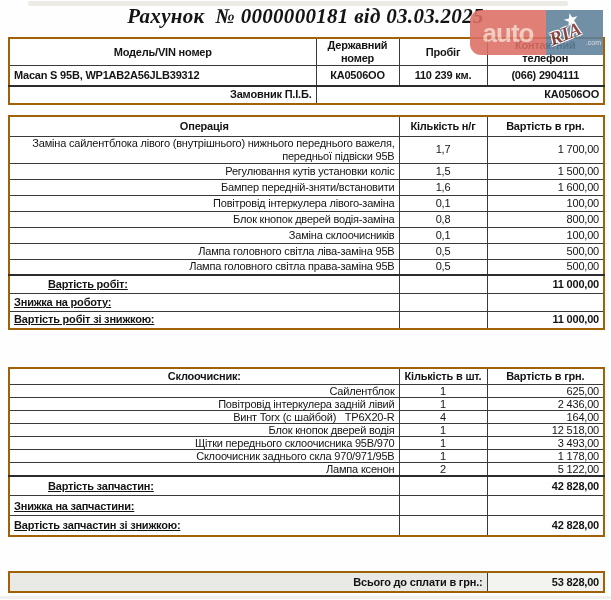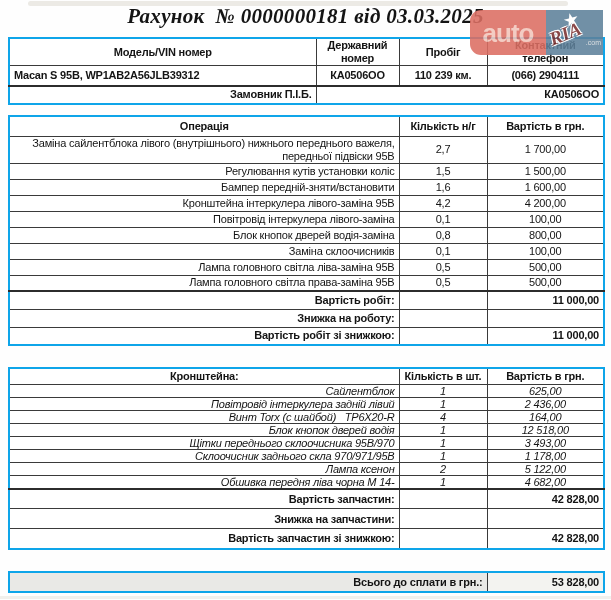--- a/index.html
+++ b/index.html
@@ -19,44 +19,44 @@
   .logo-ria .star{position:absolute;top:-1px;left:17px;color:#fff;font-size:18px;transform:rotate(-14deg);}
   .logo-ria .ria{position:absolute;top:13px;left:3px;font-family:"Liberation Serif",serif;font-style:italic;font-weight:bold;
                  font-size:19px;color:#7b2f2f;transform:rotate(-22deg);
                  text-shadow:-1px -1px 0 #fff,1px -1px 0 #fff,-1px 1px 0 #fff,1px 1px 0 #fff;}
   .logo-ria .com{position:absolute;right:2px;bottom:9px;font-size:7px;color:#d9dde0;}
 
   
   table{border-collapse:collapse;table-layout:fixed;position:absolute;left:8px;width:595px;background:#fff;}
   td,th{border:1px solid #3a3a3a;padding:0 4px;font-size:11px;line-height:13px;letter-spacing:-.2px;
         vertical-align:middle;overflow:hidden;}
-  table{border:2px solid #0ea5e9;}
+  table{border:2px solid #a16207;}
   th{font-weight:bold;text-align:center;}
   .left{text-align:left;} .right{text-align:right;} .center{text-align:center;}
   .thick-top td{border-top:2px solid #2c2c2c;padding-left:38px;}
   .name{white-space:pre-wrap;text-align:right;}
-  .qty{text-align:center;} .price{text-align:center;margin-left:20px;}
-  .sum-label{text-align:right;font-weight:bold;}
+  .qty{text-align:center;} .price{text-align:right;margin-left:20px;}
+  .sum-label{text-align:left;font-weight:bold;text-decoration:underline;}
   .sum-price{text-align:right;font-weight:bold;}
 
   .t-vehicle{top:37px;}
   .t-vehicle td{font-weight:bold;}
   .t-vehicle thead tr{height:27px;}
   .t-vehicle tr.vrow{height:20px;padding-left:16px;}
   .t-vehicle tr.crow{height:18px;}
 
   .t-ops{top:115px;}
   .t-ops thead tr{height:20px;}
   .t-ops tbody.items tr{height:16px;}
   .t-ops tbody.summary tr{height:18px;}
 
   .t-parts{top:367px;}
   .t-parts thead tr{height:16px;}
   .t-parts tbody.items tr{height:13px;}
-  .t-parts tbody.items td{line-height:12px;font-style:italic;}
+  .t-parts tbody.items td{line-height:12px;}
   .t-parts tbody.summary tr{height:20px;}
   .t-parts tbody.summary td{line-height:12px;}
 
   .t-total{top:571px;}
   .t-total tr{height:20px;}
   .t-total td{font-weight:bold;}
   .t-total .tlabel{background:#e9e9e6;text-align:right;margin-left:8px;}
   .t-total .tvalue{background:#f3f3f0;text-align:right;}
 </style>
 </head>
@@ -116,39 +116,34 @@
   <thead>
     <tr>
       <th>Операція</th>
       <th>Кількість н/г</th>
       <th>Вартість в грн.</th>
     </tr>
   </thead>
   <tbody class="items" id="ops-items">
       <tr>
     <td class="name">Заміна сайлентблока лівого (внутрішнього) нижнього переднього важеля, передньої підвіски 95В</td>
-    <td class="qty">2,7</td>
+    <td class="qty">1,7</td>
     <td class="price">1 700,00</td>
   </tr>
       <tr>
     <td class="name">Регулювання кутів установки коліс</td>
     <td class="qty">1,5</td>
     <td class="price">1 500,00</td>
   </tr>
       <tr>
     <td class="name">Бампер передній-зняти/встановити</td>
     <td class="qty">1,6</td>
     <td class="price">1 600,00</td>
   </tr>
       <tr>
-    <td class="name">Кронштейна інтеркулера лівого-заміна 95В</td>
-    <td class="qty">4,2</td>
-    <td class="price">4 200,00</td>
-  </tr>
-      <tr>
     <td class="name">Повітровід інтеркулера лівого-заміна</td>
     <td class="qty">0,1</td>
     <td class="price">100,00</td>
   </tr>
       <tr>
     <td class="name">Блок кнопок дверей водія-заміна</td>
     <td class="qty">0,8</td>
     <td class="price">800,00</td>
   </tr>
       <tr>
@@ -187,21 +182,21 @@
 </table>
 
 <table class="t-parts">
   <colgroup>
       <col style="width:390px">
       <col style="width:88px">
       <col style="width:117px">
     </colgroup>
   <thead>
     <tr>
-      <th>Кронштейна:</th>
+      <th>Склоочисник:</th>
       <th>Кількість в шт.</th>
       <th>Вартість в грн.</th>
     </tr>
   </thead>
   <tbody class="items" id="parts-items">
       <tr>
     <td class="name">Сайлентблок</td>
     <td class="qty">1</td>
     <td class="price">625,00</td>
   </tr>
@@ -228,25 +223,20 @@
       <tr>
     <td class="name">Склоочисник заднього скла 970/971/95В</td>
     <td class="qty">1</td>
     <td class="price">1 178,00</td>
   </tr>
       <tr>
     <td class="name">Лампа ксенон</td>
     <td class="qty">2</td>
     <td class="price">5 122,00</td>
   </tr>
-      <tr>
-    <td class="name">Обшивка передня ліва чорна М 14-</td>
-    <td class="qty">1</td>
-    <td class="price">4 682,00</td>
-  </tr>
     </tbody>
   <tbody class="summary" id="parts-summary">
       <tr class="thick-top">
     <td class="sum-label">Вартість запчастин:</td>
     <td class="qty"></td>
     <td class="sum-price">42 828,00</td>
   </tr>
       <tr>
     <td class="sum-label">Знижка на запчастини:</td>
     <td class="qty"></td>

